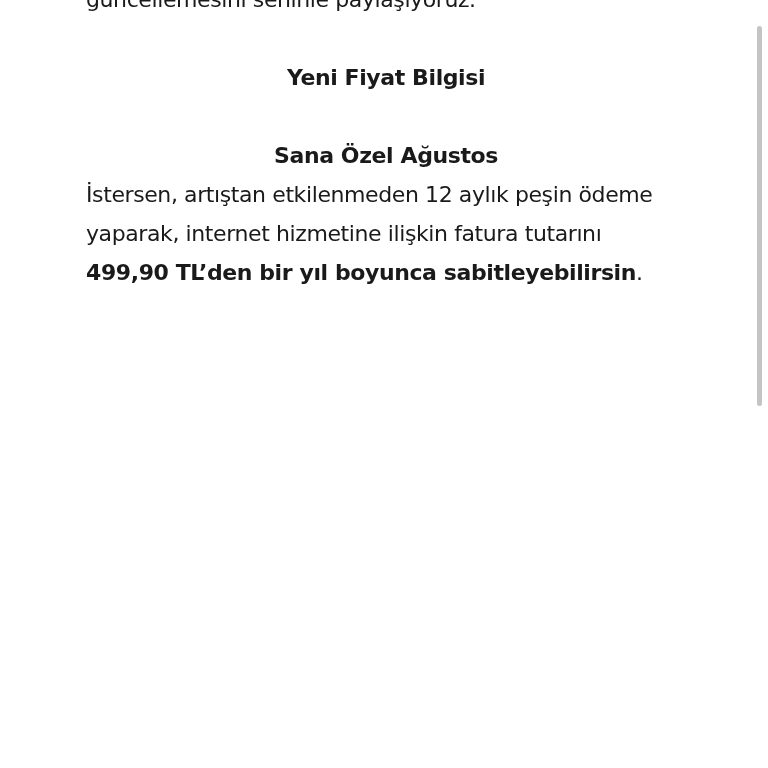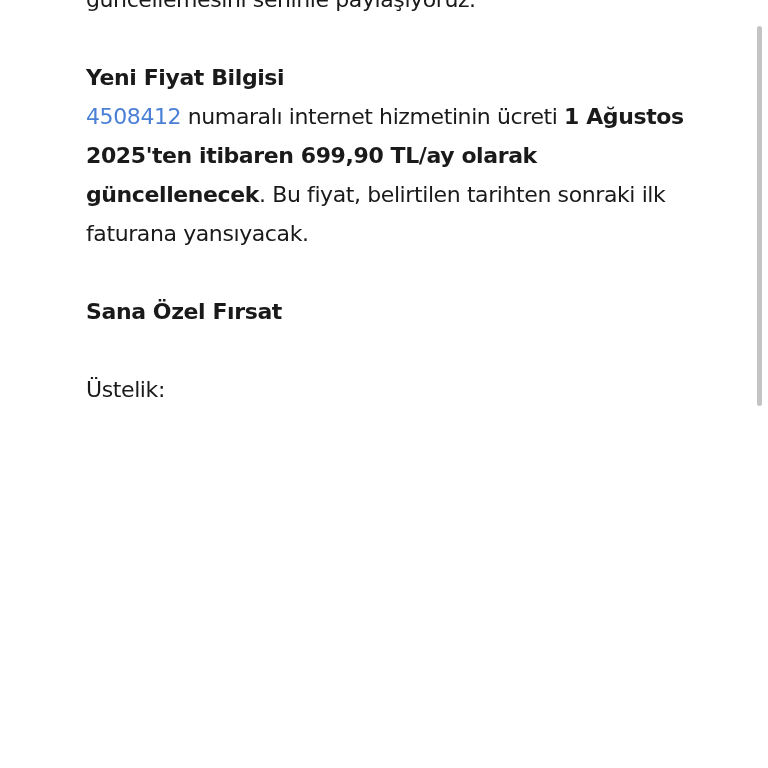--- a/index.html
+++ b/index.html
@@ -21,21 +21,21 @@
       top: -20px;
       width: 600px;
       font-size: 22px;
       line-height: 39px;
       letter-spacing: -0.4px;
     }
     .content p {
       margin: 0;
     }
     .gap { height: 39px; }
-    .heading { font-weight: bold; }
+    .heading { font-weight: bold; text-align: center; }
     b { font-weight: bold; }
     a.link {
       color: #4a7fd6;
       text-decoration: none;
     }
     .scrollbar {
       position: absolute;
       left: 757px;
       top: 26px;
       width: 5px;
@@ -45,24 +45,23 @@
     }
   </style>
 </head>
 <body>
 
 <div class="content">
   <p>güncellemesini seninle paylaşıyoruz.</p>
   <div class="gap"></div>
 
   <p class="heading">Yeni Fiyat Bilgisi</p>
-  <p><a class="link">4508412</a><span> numaralı internet hizmetinin ücreti </span><b>1 Ağustos 2025'ten itibaren 699,90 TL/ay olarak güncellenecek</b><span>. Bu fiyat, belirtilen tarihten sonraki ilk faturana yansıyacak.</span></p>
   <div class="gap"></div>
 
-  <p class="heading">Sana Özel Fırsat</p>
+  <p class="heading">Sana Özel Ağustos</p>
+  <p><span>İstersen, artıştan etkilenmeden 12 aylık peşin ödeme yaparak, internet hizmetine ilişkin fatura tutarını </span><b>499,90 TL’den bir yıl boyunca sabitleyebilirsin</b><span>.</span></p>
   <div class="gap"></div>
 
-  <p>Üstelik:</p>
   <div class="gap"></div>
   <div class="gap"></div>
 </div>
 
 <div class="scrollbar"></div>
 
 </body></html>

